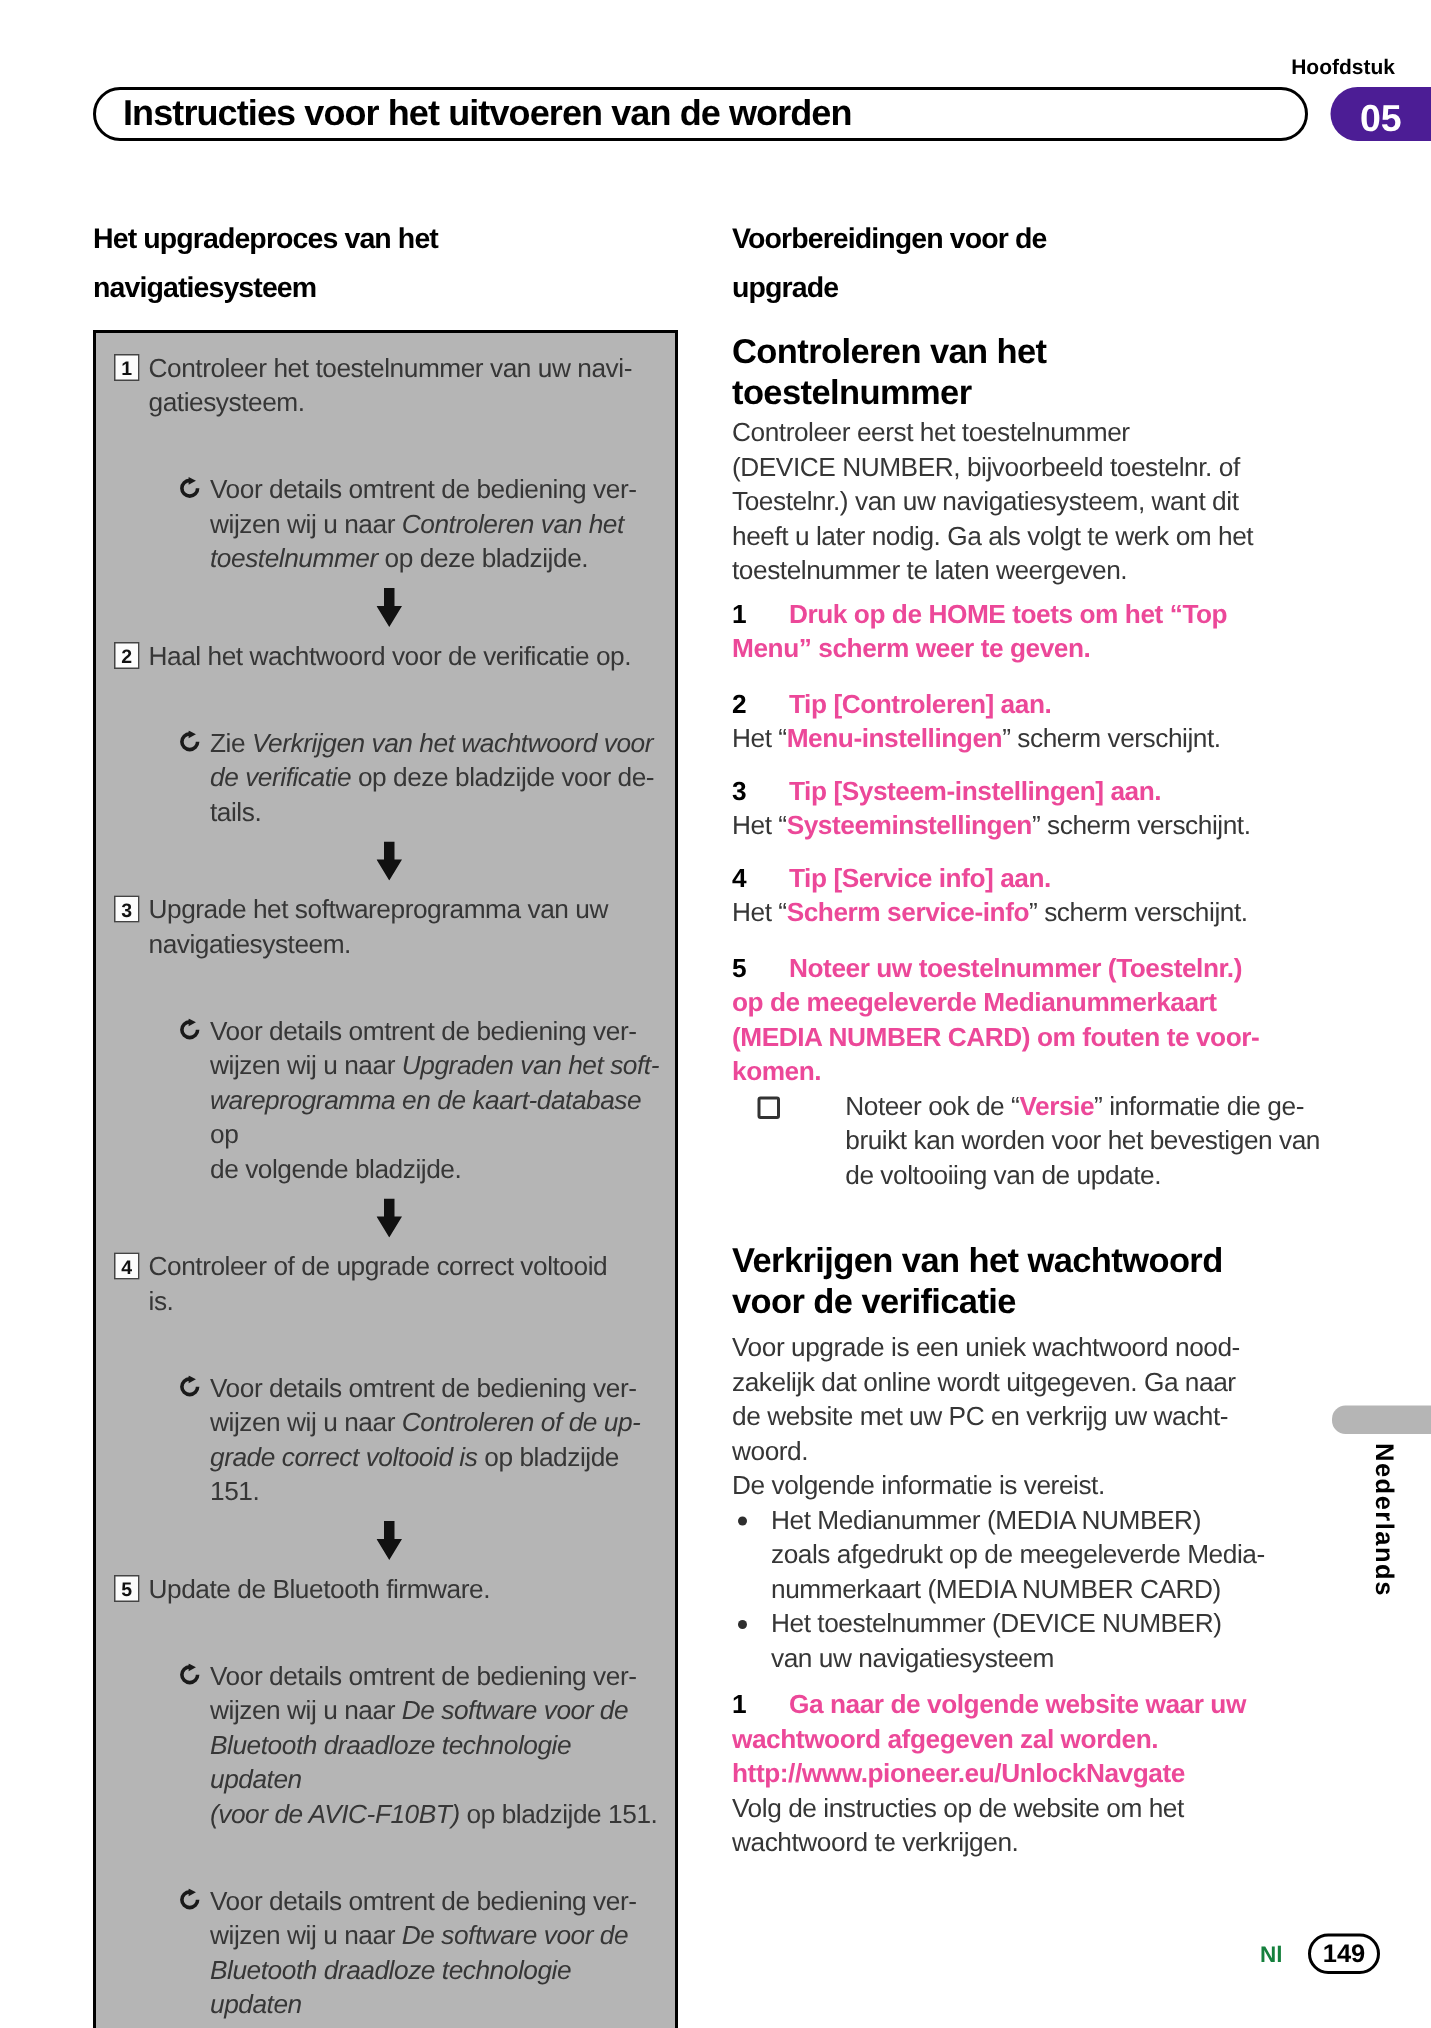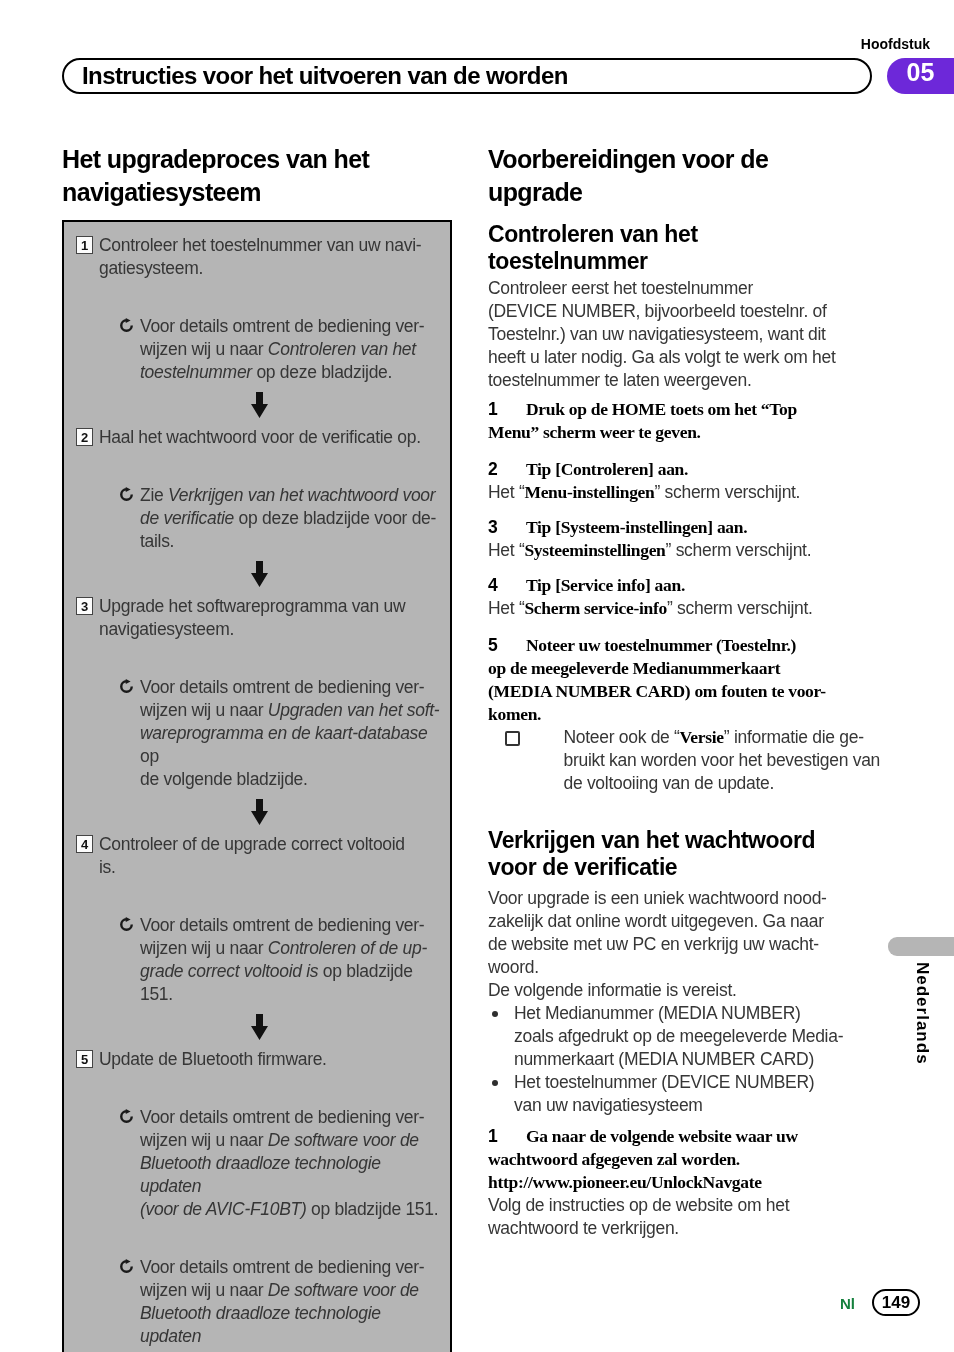--- a/index.html
+++ b/index.html
@@ -4,34 +4,34 @@
 <style>
   html,body{margin:0;padding:0;background:#fff;}
   .page{position:relative;width:954px;height:1352px;background:#ffffff;
         font-family:"Liberation Sans",sans-serif;color:#363636;overflow:hidden;}
 
   
   .chapter-label{position:absolute;top:36px;right:24px;font-size:14px;font-weight:bold;color:#000;}
   .title-bar{position:absolute;left:62px;top:58px;width:810px;height:36px;box-sizing:border-box;
              border:2.5px solid #000;border-radius:19px;display:flex;align-items:center;
              padding-left:18px;font-size:24px;font-weight:bold;color:#000;letter-spacing:-0.6px;background:#fff;}
-  .chapter-badge{position:absolute;top:58px;right:0;width:67px;height:36px;background:#6d28d9;
-                 border-radius:18px 0 0 18px;display:flex;align-items:flex-start;justify-content:center;
+  .chapter-badge{position:absolute;top:58px;right:0;width:67px;height:36px;background:#4c1d95;
+                 border-radius:18px 0 0 18px;display:flex;align-items:flex-end;justify-content:center;
                  color:#fff;font-size:25px;font-weight:bold;}
 
   
   .col{position:absolute;top:143px;}
   .col-left{left:62px;width:390px;}
   .col-right{left:488px;width:392px;}
 
-  .h1{font-size:25px;line-height:33px;font-weight:bold;color:#000;letter-spacing:-0.6px;}
+  .h1{font-size:19px;line-height:33px;font-weight:bold;color:#000;letter-spacing:-0.6px;}
   .h2{font-size:23px;line-height:27px;font-weight:bold;color:#000;letter-spacing:-0.4px;}
   .txt{font-size:17.5px;line-height:23px;letter-spacing:-0.3px;}
   .it{font-style:italic;}
-  .bd{font-weight:bold;color:#000000;font-family:Liberation Serif, serif;}
+  .bd{font-weight:bold;color:#ec4899;}
   .stepnum{display:inline-block;width:38px;font-weight:bold;color:#000;}
 
   .mb2{margin-bottom:2px;}.mb6{margin-bottom:6px;}.mb8{margin-bottom:8px;}.mb11{margin-bottom:11px;}.mb12{margin-bottom:12px;}
   .mb14{margin-bottom:14px;}.mb32{margin-bottom:32px;justify-content:space-between;}
 
   
   .graybox{background:#b5b5b5;border:2px solid #000;box-sizing:border-box;width:390px;
            padding:12px 8px 10px 12px;}
   .bstep{display:flex;}
   .numbox{width:17px;height:18px;border:1.5px solid #444;background:#fcfcfc;box-sizing:border-box;

